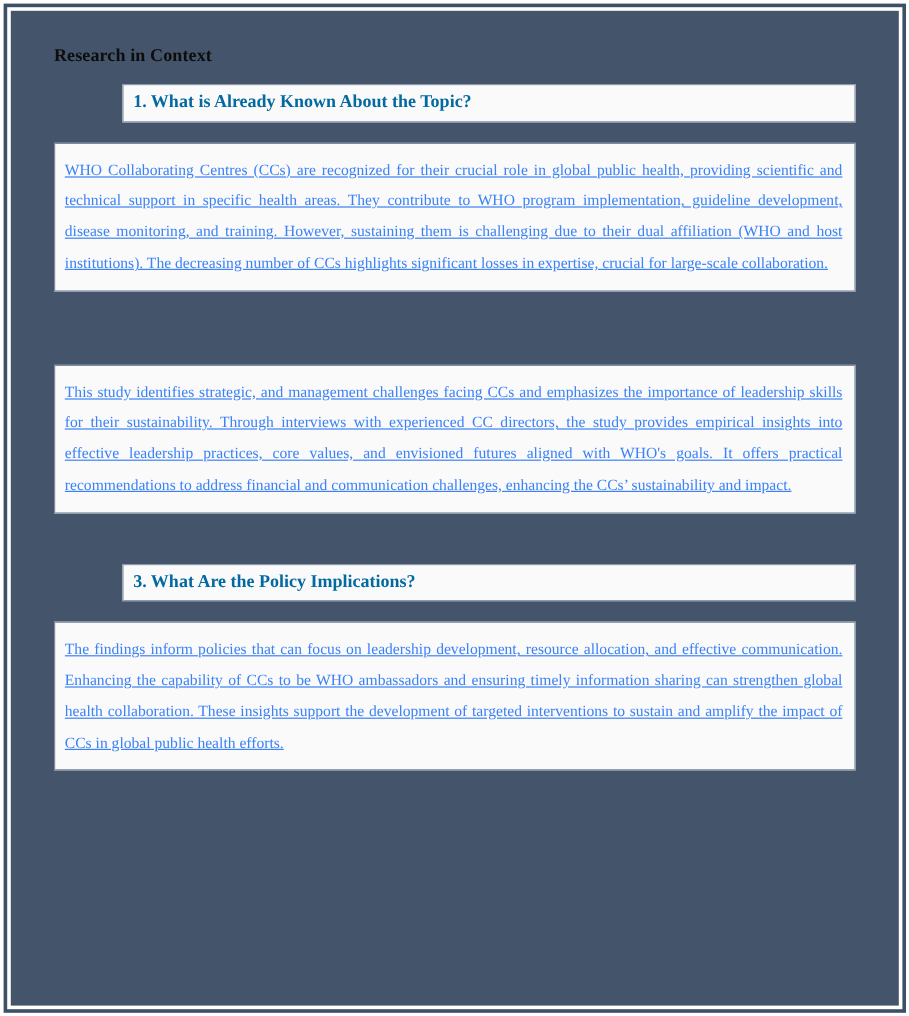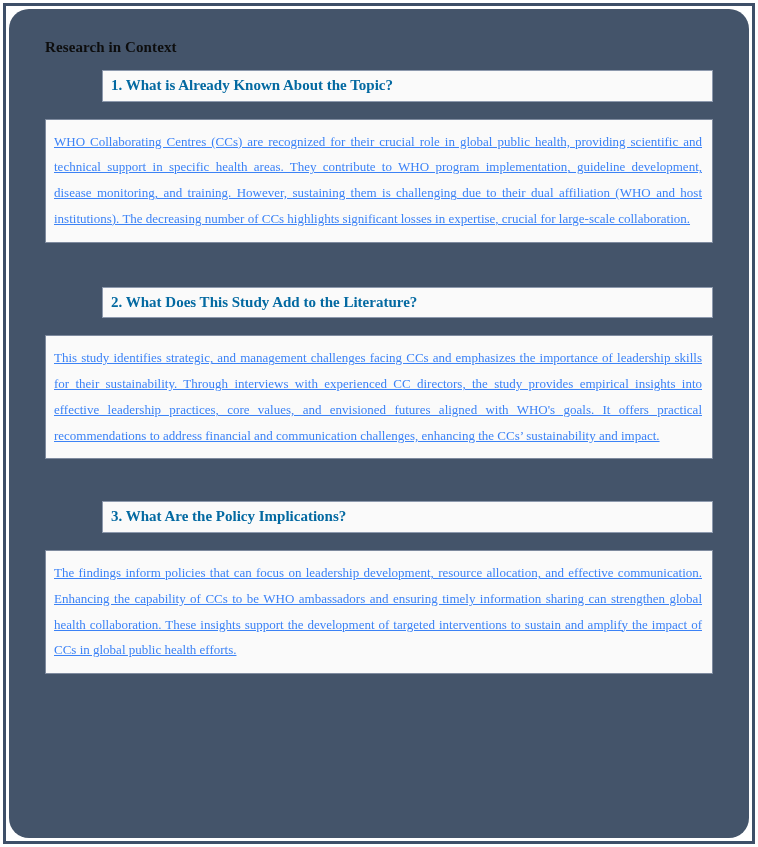--- a/index.html
+++ b/index.html
@@ -33,21 +33,20 @@
     padding: 3px;
   }
 
   .panel {
     box-sizing: border-box;
     width: 100%;
     height: 100%;
     background: #44546a;
     padding: 30px 0 0 0;
     position: relative;
-    border-radius: 20px;
   }
 
   .section-title {
     margin: 0 0 0 36px;
     font-size: 15px;
     font-weight: bold;
     color: #0d0d0d;
     letter-spacing: 0.1px;
   }
 
@@ -107,21 +106,20 @@
 
         <div class="section">
           <div class="heading-box">1. What is Already Known About the Topic?</div>
           <div class="gap-after-heading"></div>
           <div class="body-box">WHO Collaborating Centres (CCs) are recognized for their crucial role in global public health, providing scientific and technical support in specific health areas. They contribute to WHO program implementation, guideline development, disease monitoring, and training. However, sustaining them is challenging due to their dual affiliation (WHO and host institutions). The decreasing number of CCs highlights significant losses in expertise, crucial for large-scale collaboration.</div>
         </div>
 
         <div class="gap-after-body-1"></div>
 
         <div class="section">
-          <div class="heading-box">2. What Does This Study Add to the Literature?</div>
           <div class="gap-after-heading"></div>
           <div class="body-box">This study identifies strategic, and management challenges facing CCs and emphasizes the importance of leadership skills for their sustainability. Through interviews with experienced CC directors, the study provides empirical insights into effective leadership practices, core values, and envisioned futures aligned with WHO's goals. It offers practical recommendations to address financial and communication challenges, enhancing the CCs’ sustainability and impact.</div>
         </div>
 
         <div class="gap-after-body-2"></div>
 
         <div class="section">
           <div class="heading-box">3. What Are the Policy Implications?</div>
           <div class="gap-after-heading"></div>
           <div class="body-box">The findings inform policies that can focus on leadership development, resource allocation, and effective communication. Enhancing the capability of CCs to be WHO ambassadors and ensuring timely information sharing can strengthen global health collaboration. These insights support the development of targeted interventions to sustain and amplify the impact of CCs in global public health efforts.</div>

